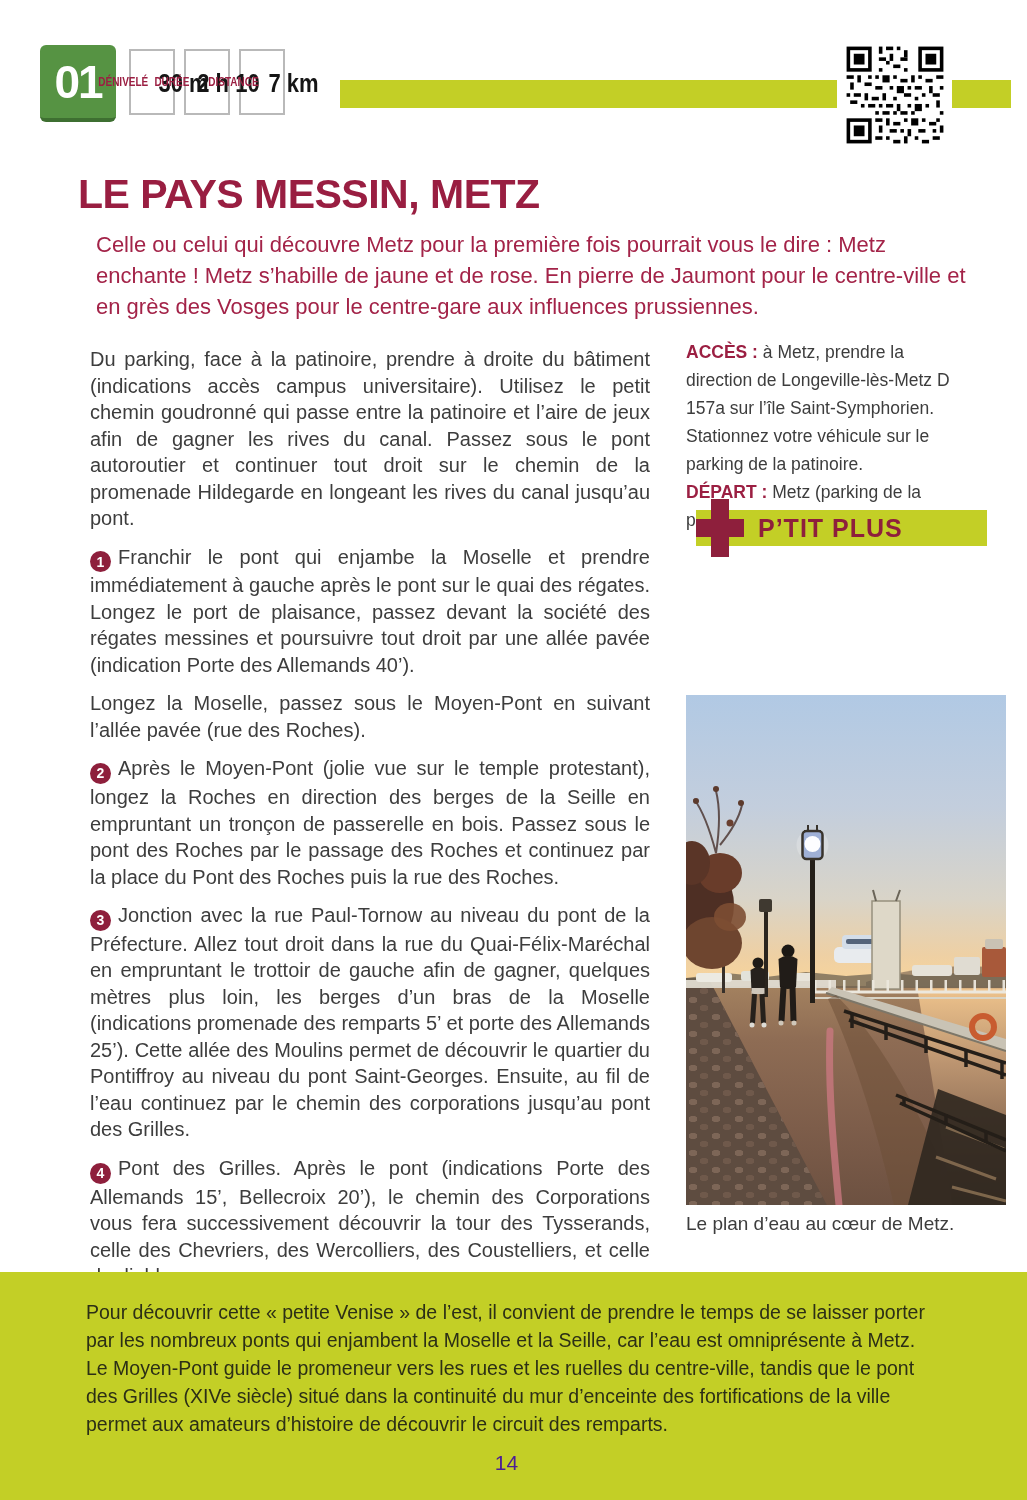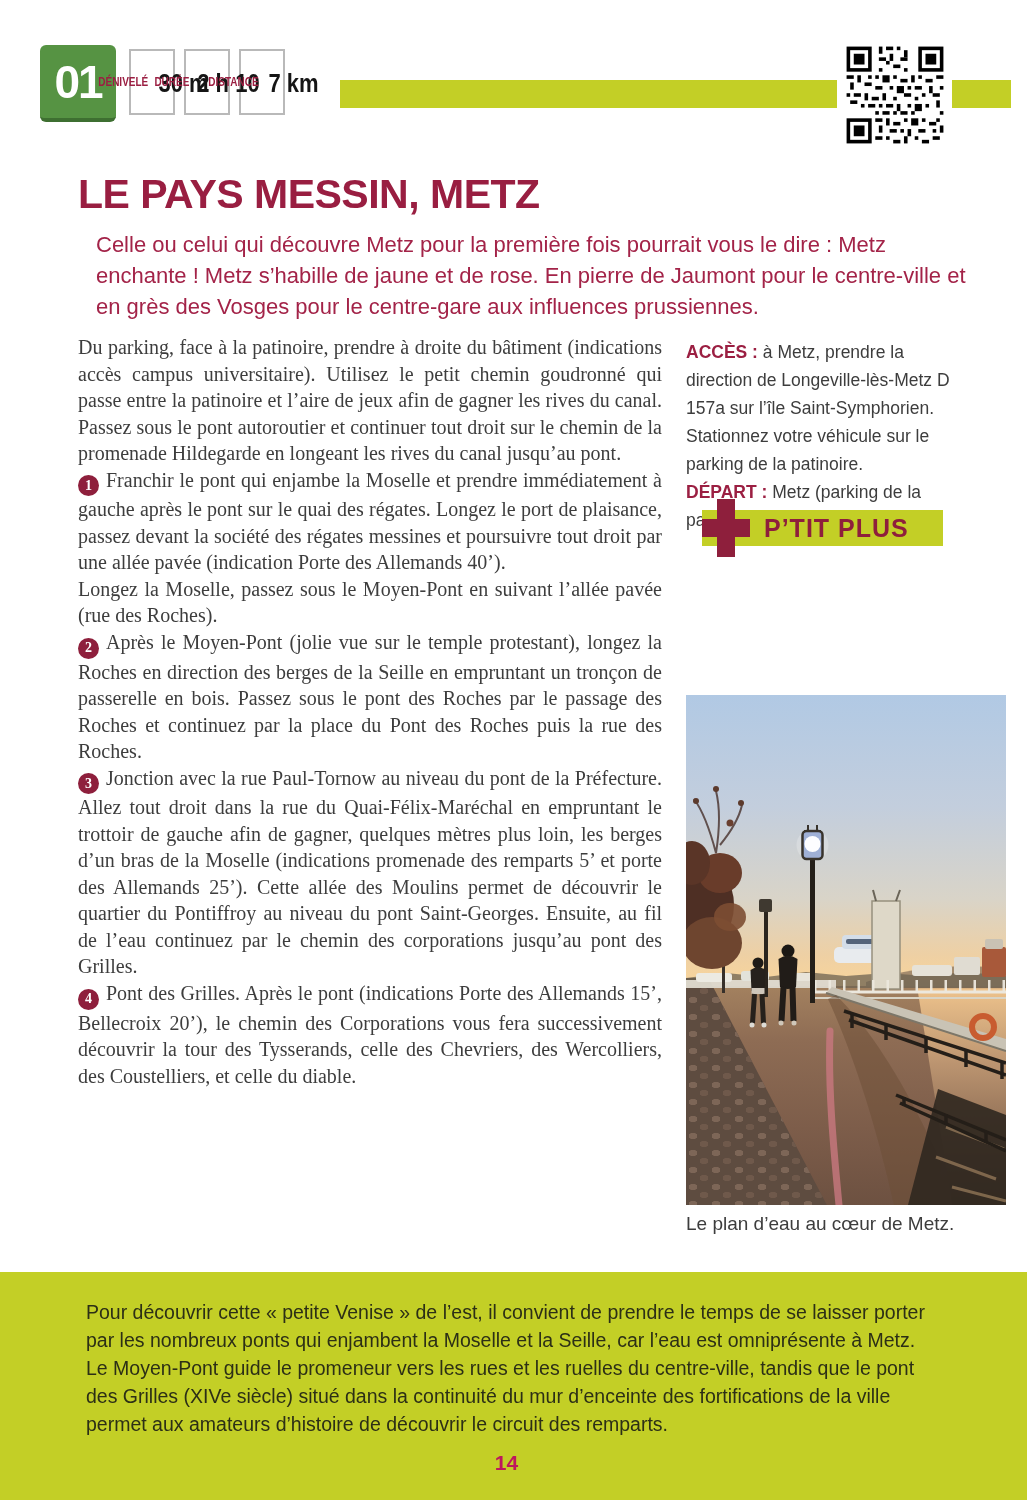--- a/index.html
+++ b/index.html
@@ -43,33 +43,33 @@
   .intro{
     left:96px;top:207px;width:882px;
     color:#a32348;font-size:22px;line-height:31px;
   }
 
   
   .col-left{
     left:78px;top:334px;width:584px;
     color:#3d3d3d;font-size:20px;line-height:26.5px;text-align:justify;
   }
-  .col-left p{margin:0;font-family:Liberation Serif, serif;}
+  .col-left p{margin:12px;}
   .marker{
     display:inline-flex;width:21px;height:21px;border-radius:50%;
     background:#8e1f3c;color:#fff;font-size:14px;font-weight:bold;
     align-items:center;justify-content:center;margin-right:7px;vertical-align:-3px;
   }
 
   
   .col-right{left:686px;top:338px;width:320px;}
   .side-text{margin:0;width:268px;color:#3d3d3d;font-size:17.5px;line-height:28px;}
   .inline-label{color:#9b1f42;font-weight:bold;}
   .ptit-header{
-    position:absolute;left:16px;top:172px;width:241px;height:36px;background:#c3cf26;
+    position:absolute;left:10px;top:172px;width:291px;height:36px;background:#c3cf26;
   }
   .ptit-header .ptit-title{
     margin-left:62px;line-height:36px;color:#8e1f3c;
     font-size:25px;font-weight:bold;letter-spacing:1px;white-space:nowrap;
   }
   .plus-icon{position:absolute;left:0;top:-11px;width:48px;height:58px;}
   .plus-icon::before{content:"";position:absolute;left:15px;top:0;width:18px;height:58px;background:#8e1f3c;}
   .plus-icon::after{content:"";position:absolute;left:0;top:20px;width:48px;height:18px;background:#8e1f3c;}
   .museum{position:absolute;left:0;top:224px;width:272px;color:#3d3d3d;font-size:17.5px;line-height:28px;margin:0;}
   .bullet{font-size:14px;vertical-align:1px;margin-right:4px;color:#1d1d1d;}
@@ -91,21 +91,21 @@
     clip-path:polygon(34% 0,100% 0,100% 100%,60% 100%);
     background:linear-gradient(180deg,#eec38c 0%,#bb9470 35%,#8a6a52 70%,#5d4636 100%);}
   .photo svg{position:absolute;inset:0;}
   .caption{position:absolute;left:0;top:875px;width:320px;color:#3d3d3d;font-size:19px;margin:0;}
 
   
   .bottom-box{left:0;top:1272px;width:1027px;height:228px;background:#c3cf26;}
   .bottom-inner{padding:18px 92px 0 78px;}
   .bottom-title{margin:0 0 10px 0;color:#20240f;font-size:21px;font-weight:bold;letter-spacing:.2px;}
   .bottom-text{margin:8px;color:#2c2f16;font-size:19.5px;line-height:28px;}
-  .page-number{text-align:center;color:#be185d;font-size:21px;font-weight:bold;margin-top:13px;}
+  .page-number{text-align:center;color:#4c1d95;font-size:21px;font-weight:normal;margin-top:13px;}
 </style>
 </head>
 <body>
 
 <div class="abs badge">01</div>
 
 <div class="abs stats">
   <div class="stat">
     <span class="lbl">DÉNIVELÉ</span>
     <span class="val">30 m</span>

